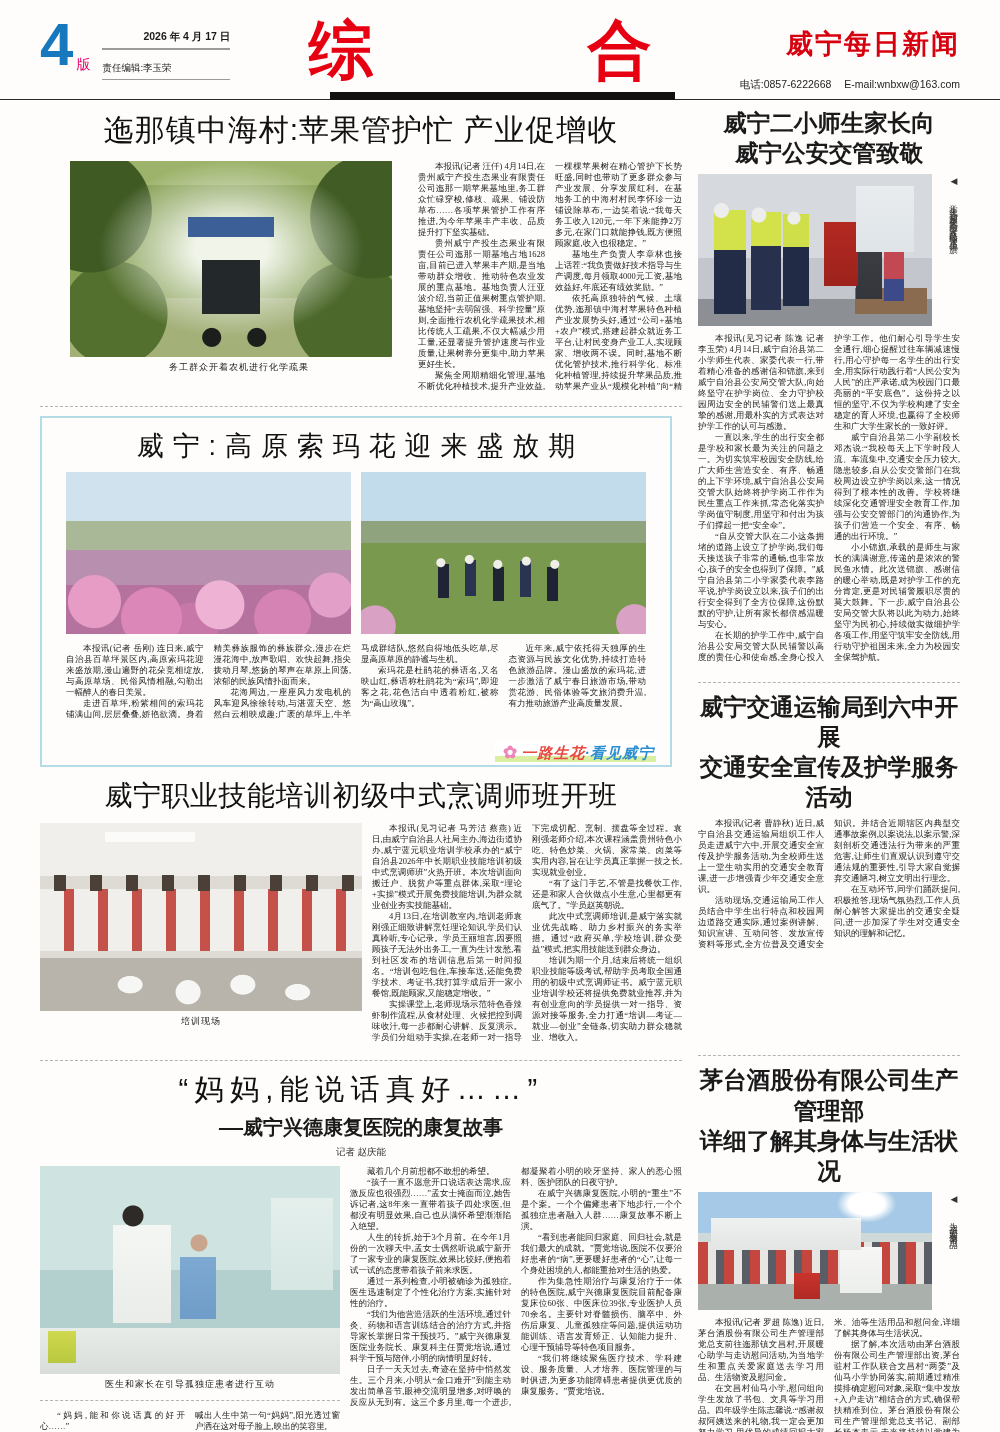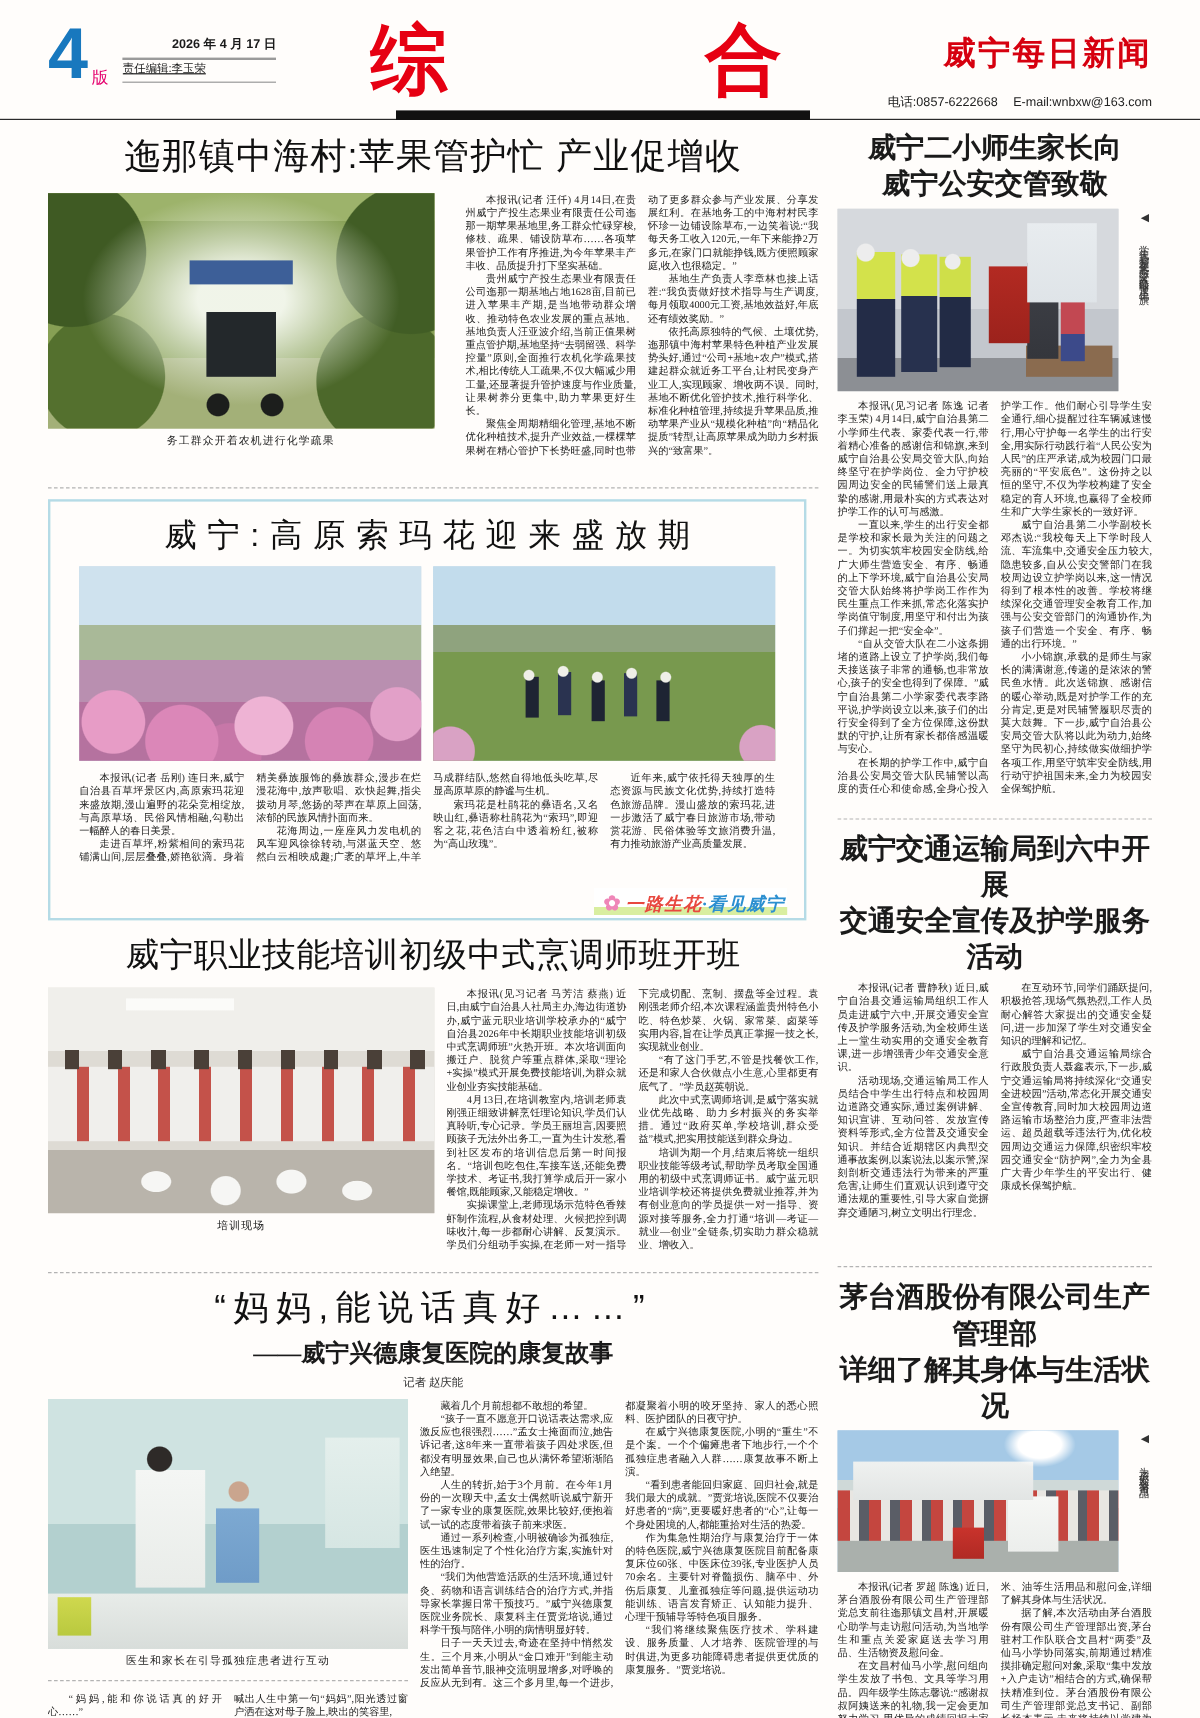--- a/index.html
+++ b/index.html
@@ -8,56 +8,56 @@
           overflow:hidden; position:relative; font-family:"Liberation Serif", serif; color:#1a1a1a; }
 
   
   .header { display:flex; align-items:flex-start; padding:16px 40px 0 40px; height:100px;
             position:relative; border-bottom:1.5px solid #2a2a2a; }
   .header .blackbar { position:absolute; left:330px; bottom:-1px; width:345px; height:8px; background:#111; }
   .pageno { font-family:"Liberation Sans",sans-serif; font-weight:bold; font-size:60px; line-height:0.95; color:#1878be; }
   .edition { font-family:"Liberation Sans",sans-serif; font-size:14px; color:#e5006e; margin:40px 0 0 3px; }
   .dateblock { margin-left:12px; margin-top:14px; width:128px; font-family:"Liberation Sans",sans-serif; }
   .dateblock .d1 { font-size:10.5px; font-weight:bold; padding-bottom:4px; border-bottom:2px solid #9a9a9a;text-align:right; }
-  .dateblock .d2 { font-size:9.5px; padding-top:1px; border-bottom:1.5px solid #9a9a9a; padding-bottom:4px;text-decoration:underline; }
+  .dateblock .d2 { font-size:9.5px; padding-top:12px; border-bottom:1.5px solid #9a9a9a; padding-bottom:4px; }
   .section { flex:1; display:flex; justify-content:center; gap:215px; margin-top:2px; }
   .section span { font-family:"Liberation Sans",sans-serif; font-weight:bold; font-size:64px; color:#e60012; line-height:1; }
   .masthead { margin-left:auto; text-align:right; margin-top:10px; }
   .masthead .mh-title { font-weight:bold; font-size:27px; color:#d6000f; letter-spacing:2px; }
   .masthead .mh-contact { margin-top:16px; font-family:"Liberation Sans",sans-serif; font-size:10.5px; color:#222; }
   .masthead .mh-contact span { margin-left:10px; }
 
   
   .main { display:flex; gap:16px; padding:8px 40px 0 40px; }
   .col-left { width:642px; }
   .col-right { width:262px; }
 
   h1.head-c { font-family:"Liberation Sans",sans-serif; font-weight:normal; text-align:center; color:#111; }
   .a-head { font-size:30px; letter-spacing:1px; margin:2px 0 10px 0; }
   .b-head { font-size:27px; letter-spacing:0.33em; text-indent:0.33em; margin-bottom:8px; }
   .c-head { font-size:28px; letter-spacing:0.5px; margin:4px 0 8px 0; }
   .d-head { font-size:29px; letter-spacing:0.22em; margin-top:4px; }
-  .d-sub  { font-size:20px; text-align:center; font-weight:bold; margin-top:4px; font-family:Liberation Serif, serif; }
+  .d-sub  { font-size:20px; text-align:center; font-weight:bold; margin-top:4px; font-family:Liberation Mono, monospace; }
   .d-byline { text-align:center; font-size:9.5px; color:#333; margin:5px 0 7px 0; }
   .r-head { font-family:"Liberation Sans",sans-serif; font-weight:bold; font-size:23.5px; text-align:center; line-height:1.28; margin-bottom:6px; }
   .r-head p { margin:0; text-indent:0 !important; text-align:center !important; }
 
   .body-text { font-size:8.5px; line-height:11px; text-align:justify; overflow:hidden; color:#222; }
   .body-text p { text-indent:2em; text-align:justify; margin:0; }
   .cols2 { column-count:2; column-gap:10px; }
   .cols4 { column-count:4; column-gap:10px; }
 
   .caption { text-align:center; font-size:9px; color:#222; margin-top:4px; letter-spacing:1px; }
   .dashed { border-top:1.5px dashed #b3b3b3; margin:9px 0; }
 
   .photo { background-repeat:no-repeat; }
 
   
   .a-body { display:flex; gap:10px; height:236px; }
-  .a-photowrap { width:338px; }
+  .a-photowrap { width:338px;margin-left:30px; }
   .photo-apple { width:322px; height:196px; background-color:#7e9148;
     background-image:
       radial-gradient(circle at 44% 90%, #1c1e1c 0 9px, transparent 10px),
       radial-gradient(circle at 58% 90%, #1c1e1c 0 9px, transparent 10px),
       linear-gradient(#23282b,#23282b),
       linear-gradient(#3d5f98,#3d5f98),
       radial-gradient(ellipse at 50% 45%, rgba(246,249,241,.95) 0 16%, rgba(240,244,235,.55) 34%, rgba(240,244,235,0) 58%),
       radial-gradient(circle at 6% 25%, #3f5a23 0 62px, transparent 63px),
       radial-gradient(circle at 94% 28%, #415d25 0 62px, transparent 63px),
       radial-gradient(circle at 14% 78%, #54702e 0 52px, transparent 53px),
@@ -315,21 +315,20 @@
 
       <div>
         <div class="r-head">
             <p>威宁交通运输局到六中开展</p>
             <p>交通安全宣传及护学服务活动</p>
           </div>
         <div class="f-text body-text cols2">
             <p>本报讯(记者 曹静秋) 近日,威宁自治县交通运输局组织工作人员走进威宁六中,开展交通安全宣传及护学服务活动,为全校师生送上一堂生动实用的交通安全教育课,进一步增强青少年交通安全意识。</p>
             <p>活动现场,交通运输局工作人员结合中学生出行特点和校园周边道路交通实际,通过案例讲解、知识宣讲、互动问答、发放宣传资料等形式,全方位普及交通安全知识。并结合近期辖区内典型交通事故案例,以案说法,以案示警,深刻剖析交通违法行为带来的严重危害,让师生们直观认识到遵守交通法规的重要性,引导大家自觉摒弃交通陋习,树立文明出行理念。</p>
             <p>在互动环节,同学们踊跃提问,积极抢答,现场气氛热烈,工作人员耐心解答大家提出的交通安全疑问,进一步加深了学生对交通安全知识的理解和记忆。</p>
-            <p>威宁自治县交通运输局综合行政股负责人聂鑫表示,下一步,威宁交通运输局将持续深化“交通安全进校园”活动,常态化开展交通安全宣传教育,同时加大校园周边道路运输市场整治力度,严查非法营运、超员超载等违法行为,优化校园周边交通运力保障,织密织牢校园交通安全“防护网”,全力为全县广大青少年学生的平安出行、健康成长保驾护航。</p>
           </div>
         <div class="dashed"></div>
       </div>
 
       <div>
         <div class="r-head">
             <p>茅台酒股份有限公司生产管理部</p>
             <p>详细了解其身体与生活状况</p>
           </div>
         <div class="photo-row">

